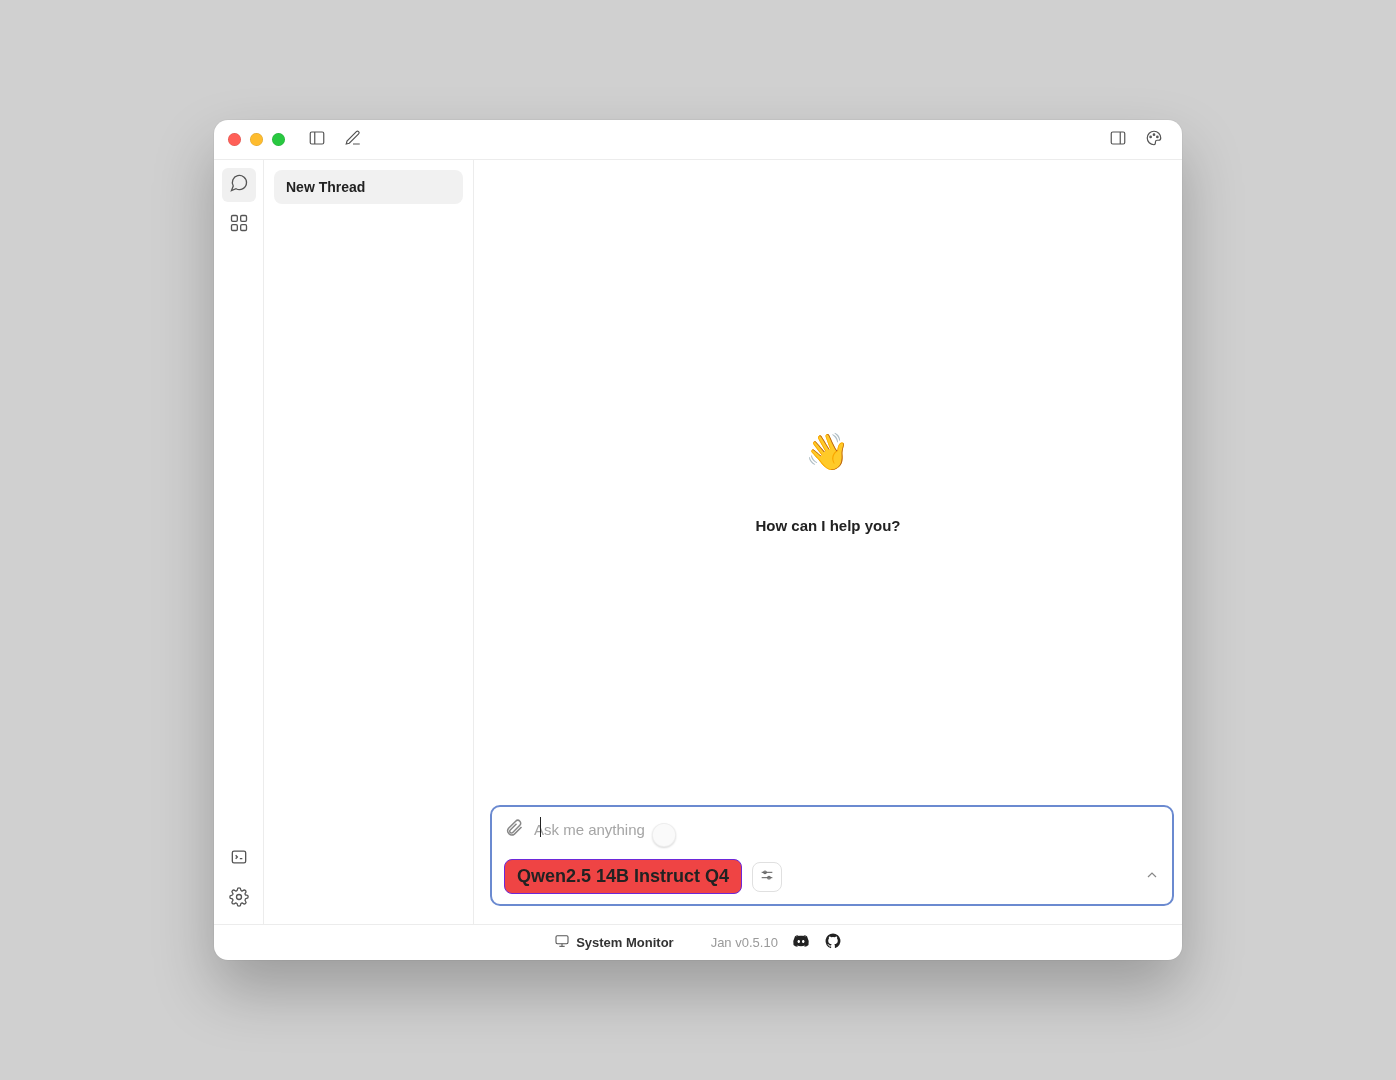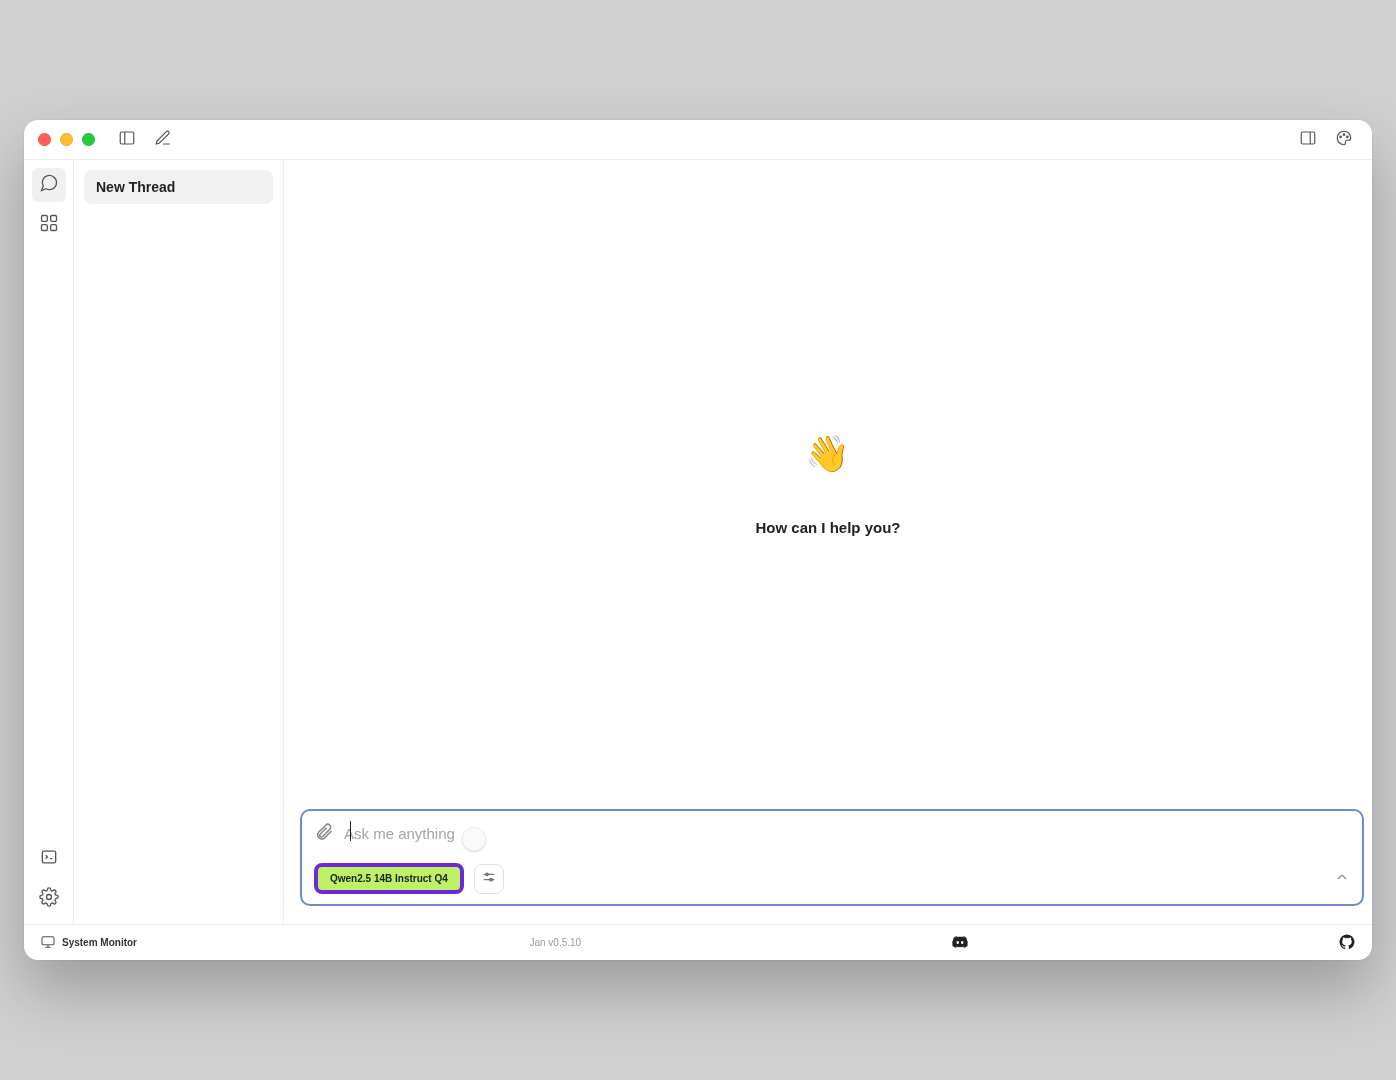--- a/index.html
+++ b/index.html
@@ -7,21 +7,21 @@
   body {
     background: #d0d0d0;
     font-family: -apple-system, BlinkMacSystemFont, "Segoe UI", Helvetica, Arial, sans-serif;
     display: flex;
     align-items: center;
     justify-content: center;
     width: 1396px;
     height: 1080px;
   }
   .window {
-    width: 1348px;
+    width: 968px;
     height: 840px;
     background: #ffffff;
     border-radius: 14px;
     box-shadow: 0 30px 60px rgba(0,0,0,0.25), 0 0 0 1px rgba(0,0,0,0.03);
     display: flex;
     flex-direction: column;
     overflow: hidden;
     position: relative;
   }
 
@@ -148,52 +148,52 @@
     left: 160px; top: 16px;
     pointer-events: none;
   }
 
   .composer-bottom {
     display: flex;
     align-items: center;
     gap: 10px;
   }
   .model-chip {
-    border: 4px solid #6d28d9;
+    border: 1px solid #6d28d9;
     border-radius: 8px;
     padding: 6px 12px;
-    font-size: 10px;
+    font-size: 18px;
     font-weight: 600;
     color: #222;
     cursor: pointer;
-    background: #bef264;
+    background: #ef4444;
   }
   .sliders-btn {
     border: 1px solid #e0e0e0;
     border-radius: 8px;
     width: 30px; height: 30px;
     display: inline-flex; align-items: center; justify-content: center;
     cursor: pointer;
     background: #fff;
   }
   .sliders-btn svg { stroke: #666; fill: none; stroke-width: 1.6; }
   .composer-bottom .flex { flex: 1; }
   .chev-up { color: #888; cursor: pointer; }
   .chev-up svg { stroke: #888; fill: none; stroke-width: 1.8; }
 
   
   .statusbar {
     height: 36px;
     border-top: 1px solid #ececec;
     display: flex;
     align-items: center;
-    justify-content: space-between;
+    justify-content: center;
     gap: 14px;
     padding: 0 16px;
-    font-size: 10px;
+    font-size: 13px;
     color: #333;
   }
   .status-item { display: inline-flex; align-items: center; gap: 6px; cursor: pointer; }
   .status-item.monitor { font-weight: 600; }
   .version { color: #9a9a9a; font-weight: 500; margin-left: 23px; }
   .statusbar .gh svg { fill: #222; stroke: none; }
   .statusbar .dc svg { fill: #222; stroke: none; }
 </style>
 </head>
 <body>

